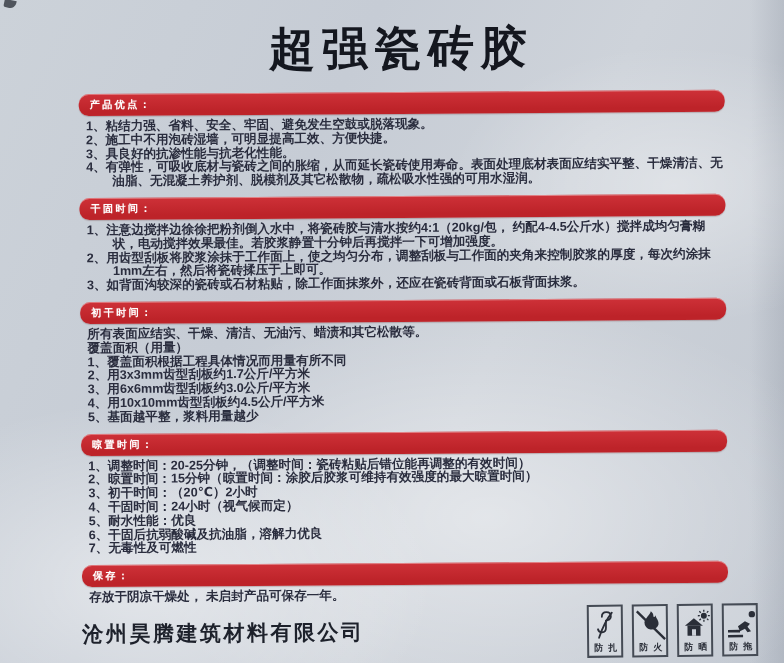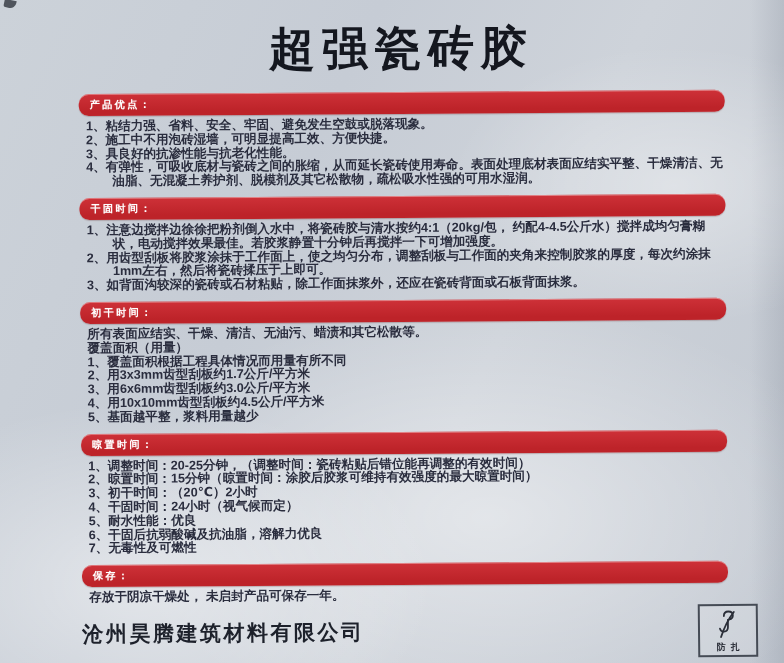--- a/index.html
+++ b/index.html
@@ -69,25 +69,25 @@
     color:#1d212b;
   }
   .icons{
     position:absolute;
     right:26px;bottom:6px;
     display:flex;
     gap:9px;
     transform:rotate(-0.6deg);
   }
   .icon-box{
-    width:60px;height:53px;
+    width:36px;height:53px;
     border:2px solid #454b55;
     background:rgba(255,255,255,.14);
     box-sizing:border-box;
-    display:flex;flex-direction:column;align-items:center;justify-content:flex-start;
+    display:flex;flex-direction:column;align-items:flex-start;justify-content:flex-start;
     padding-top:2px;
   }
   .icon-box svg{display:block;}
   .icon-label{
     font-size:9px;
     font-weight:bold;
     letter-spacing:5px;
     color:#2a2e38;
     margin-top:-1px;
     white-space:nowrap;
@@ -171,17 +171,52 @@
   <div class="icons">
 
     <div class="icon-box">
       <svg width="34" height="34" viewBox="0 0 34 34">
         <path d="M13 8 q0 -4.5 4.5 -4.5 q4.5 0 4.5 4 q0 3 -3.5 4 l-1.5 .5 l0 7 q0 4.5 -4 4.5 q-3.5 0 -4 -3" fill="none" stroke="#2a2e38" stroke-width="1.8" stroke-linecap="round"></path>
         <path d="M23 4 Q15 14 10 29" fill="none" stroke="#2a2e38" stroke-width="1.8" stroke-linecap="round"></path>
       </svg>
       <div class="icon-label">防扎</div>
     </div>
 
-
-
+    <div class="icon-box">
+      <svg width="34" height="34" viewBox="0 0 34 34">
+        <path d="M17 3 c-1 4 -5.5 6.5 -6.5 11 a7.2 7.2 0 0 0 14 2.5 c.8 -4 -2 -6 -3 -9.5 c-.5 2.2 -2.2 2.6 -2 .4 c.2 -1.8 -1 -3 -2.5 -4.4 z" fill="#2a2e38"></path>
+        <line x1="3" y1="3" x2="31" y2="31" stroke="#2a2e38" stroke-width="2.4"></line>
+      </svg>
+      <div class="icon-label">防火</div>
+    </div>
+
+    <div class="icon-box">
+      <svg width="34" height="34" viewBox="0 0 34 34">
+        <circle cx="25" cy="8" r="3" fill="#2a2e38"></circle>
+        <g stroke="#2a2e38" stroke-width="1.3">
+          <line x1="25" y1="2" x2="25" y2="4"></line>
+            <line x1="25" y1="12" x2="25" y2="14"></line>
+          <line x1="19" y1="8" x2="21" y2="8"></line>
+            <line x1="29" y1="8" x2="31" y2="8"></line>
+          <line x1="20.5" y1="3.5" x2="22" y2="5"></line>
+            <line x1="28" y1="11" x2="29.5" y2="12.5"></line>
+          <line x1="29.5" y1="3.5" x2="28" y2="5"></line>
+            <line x1="22" y1="11" x2="20.5" y2="12.5"></line>
+        </g>
+        <path d="M6 18 L15 10.5 L24 18 Z" fill="#2a2e38"></path>
+        <rect x="8.5" y="18" width="13" height="10" fill="#2a2e38"></rect>
+        <rect x="13" y="21.5" width="4" height="6.5" fill="#ccd1d9"></rect>
+      </svg>
+      <div class="icon-label">防晒</div>
+    </div>
+
+    <div class="icon-box">
+      <svg width="34" height="34" viewBox="0 0 34 34">
+        <circle cx="28" cy="7" r="3.2" fill="#2a2e38"></circle>
+        <path d="M14 19 l7 -5 l5 2.5 l-2.5 3 l3.5 4.5 l-3.5 1 l-2.5 -3.5 l-5 2.5 z" fill="#2a2e38"></path>
+        <rect x="4" y="22.5" width="12" height="2.6" fill="#2a2e38"></rect>
+        <rect x="4" y="27.5" width="15" height="2.6" fill="#2a2e38"></rect>
+      </svg>
+      <div class="icon-label">防拖</div>
+    </div>
 
   </div>
 </div>
 
 </body></html>

